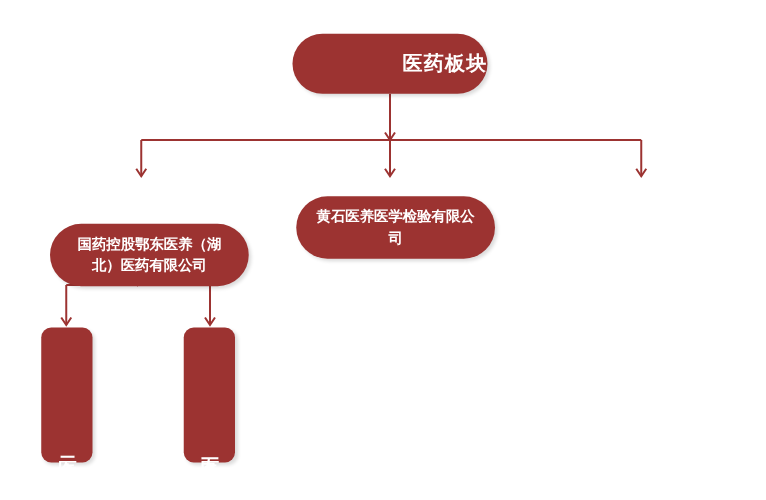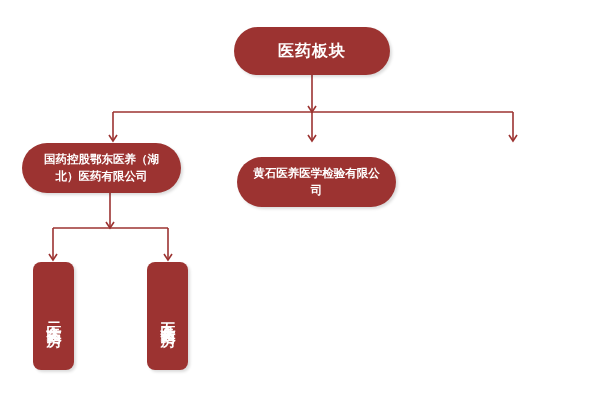--- a/index.html
+++ b/index.html
@@ -34,21 +34,21 @@
     pointer-events: none;
   }
 
   .node {
     position: absolute;
     box-sizing: border-box;
     background: #9C3331;
     color: #ffffff;
     display: flex;
     align-items: center;
-    justify-content: center;
+    justify-content: flex-end;
     text-align: center;
     font-weight: bold;
     line-height: 1.45;
     box-shadow: 2px 2px 3px rgba(0,0,0,0.14);
     -webkit-font-smoothing: antialiased;
   }
 
   
   .node--root {
     left: 234px;
@@ -61,21 +61,21 @@
   }
 
   
   .node--l2 {
     top: 143px;
     height: 50px;
     border-radius: 25px;
     font-size: 11.5px;
     padding: 0 14px;
   }
-  .node--l2-a { left: 22px;  width: 159px; }
+  .node--l2-a { left: 40px;  width: 159px; margin-top: 36px; }
   .node--l2-b { left: 237px; width: 159px; margin-top: 14px; }
   .node--l2-c { left: 437px; width: 145px; }
 
   .node--l2 .node-label {
     display: block;
     width: 100%;
   }
 
   
   .node--l3 {

